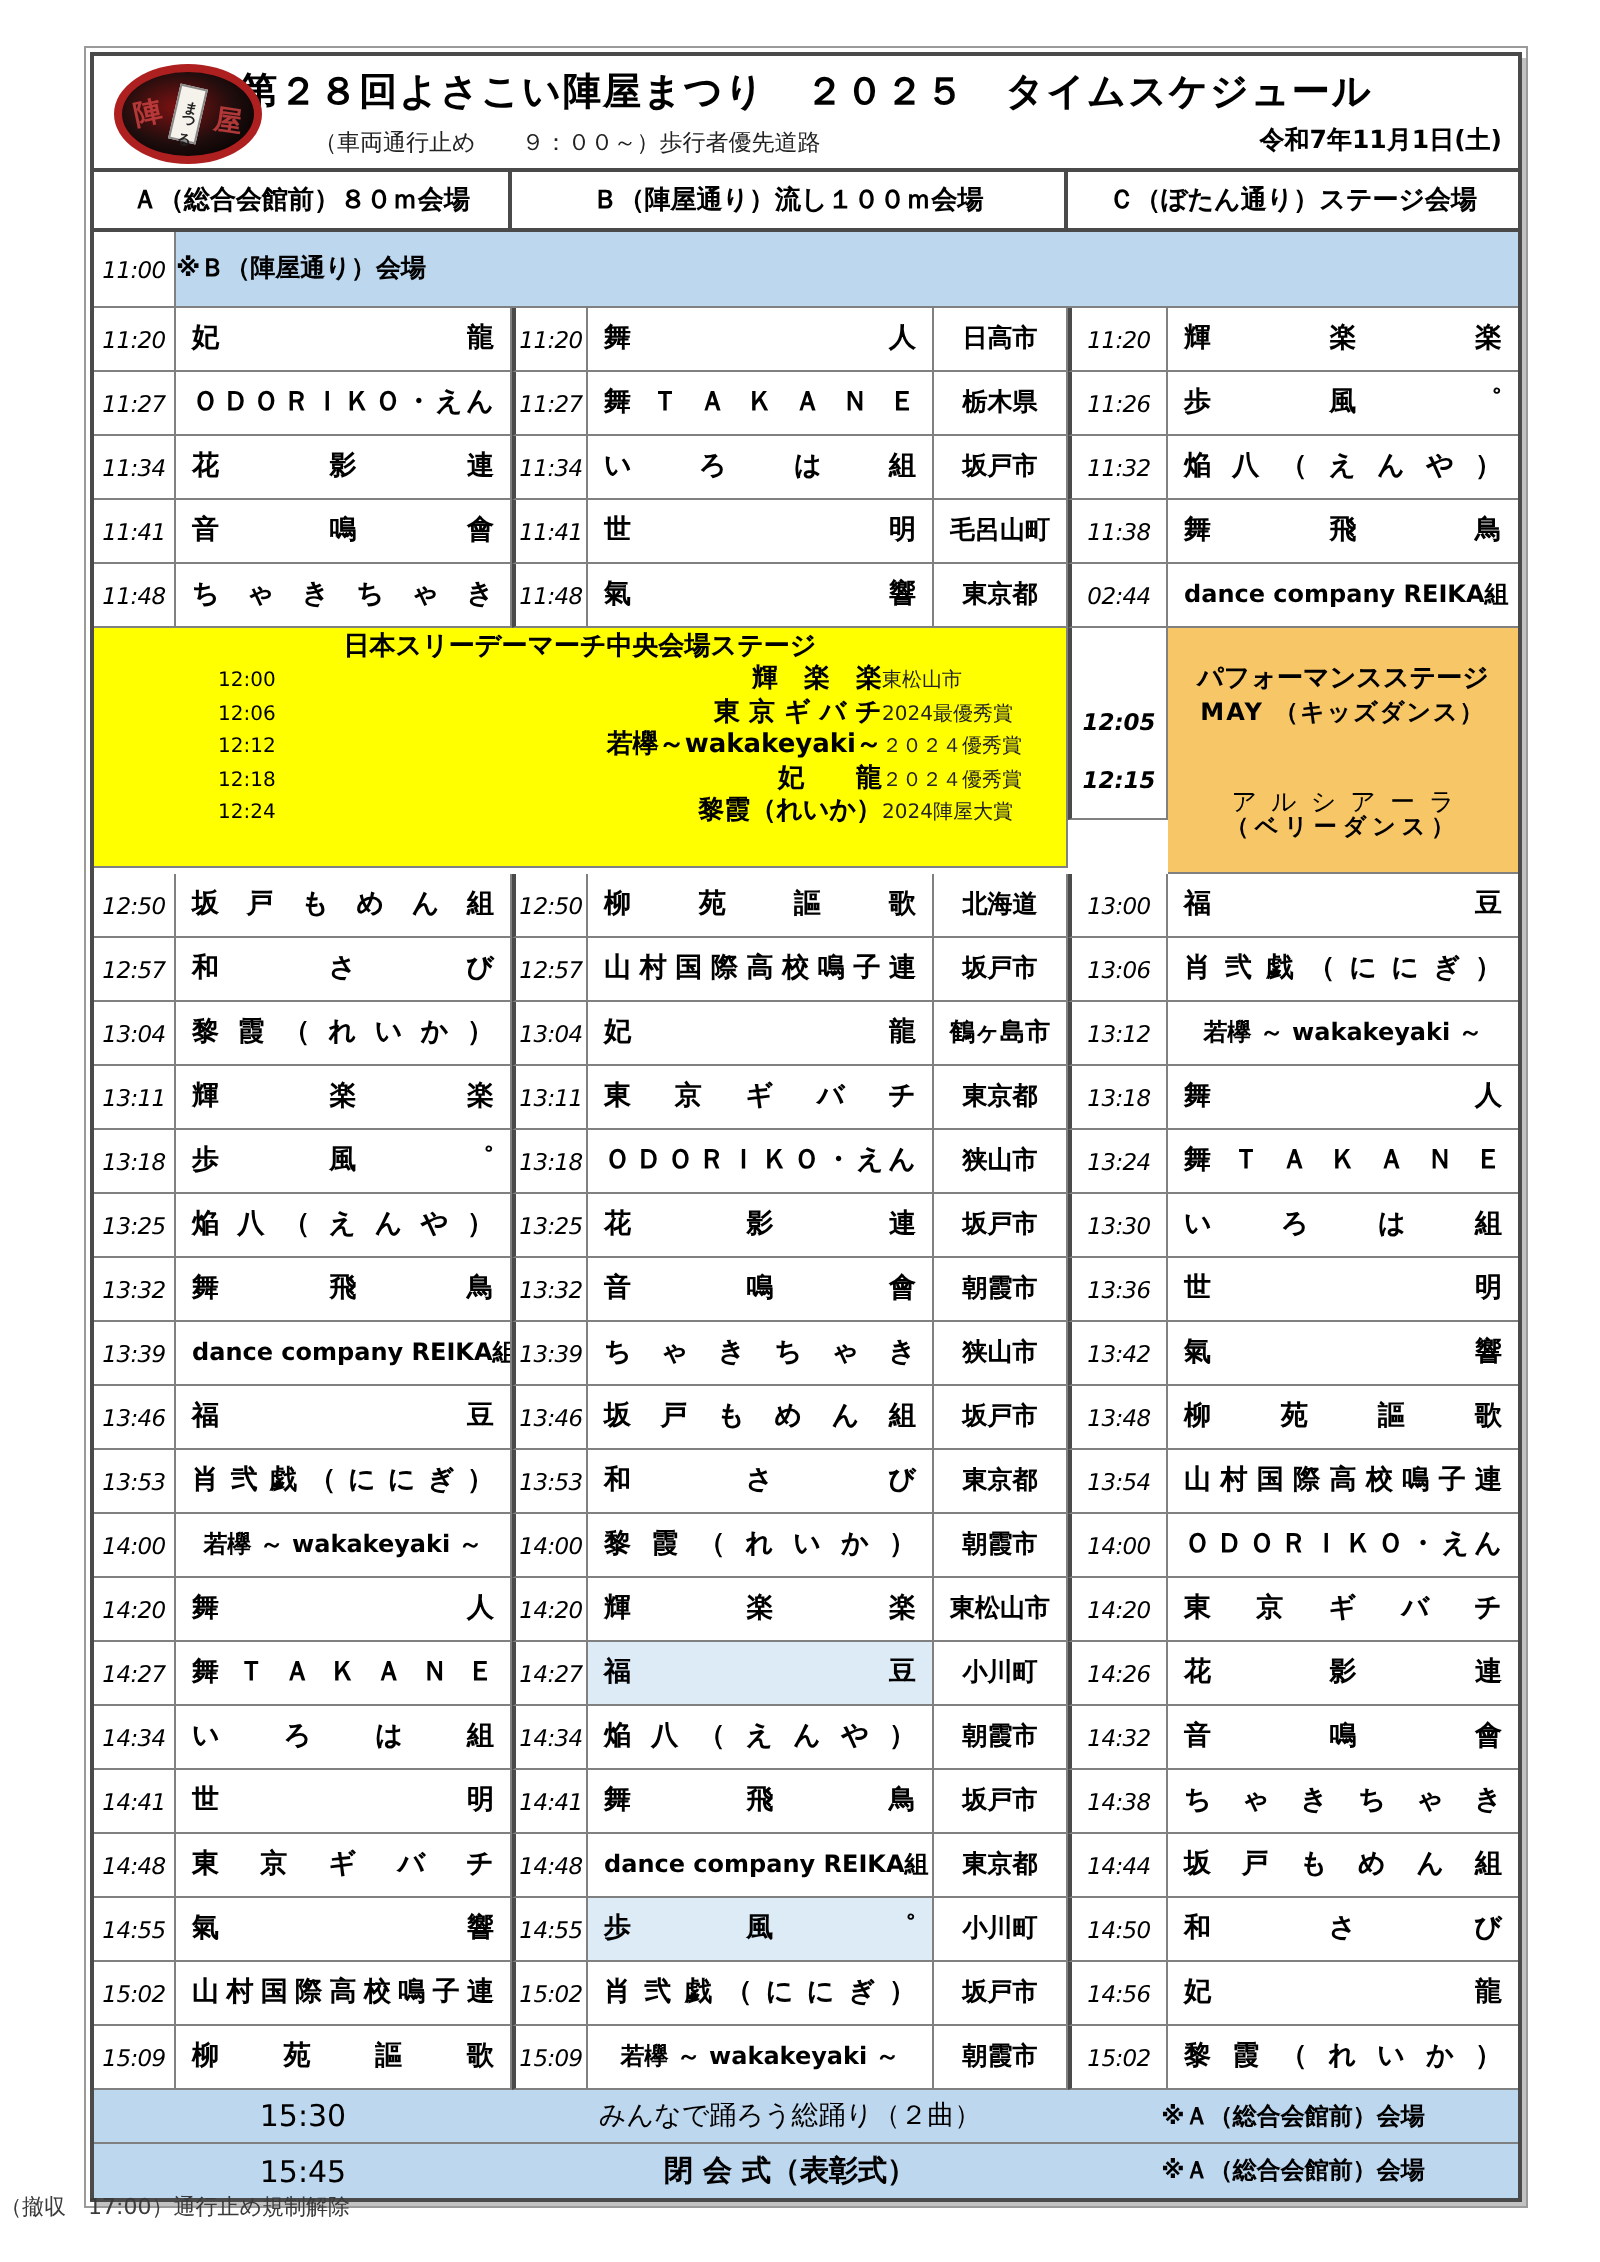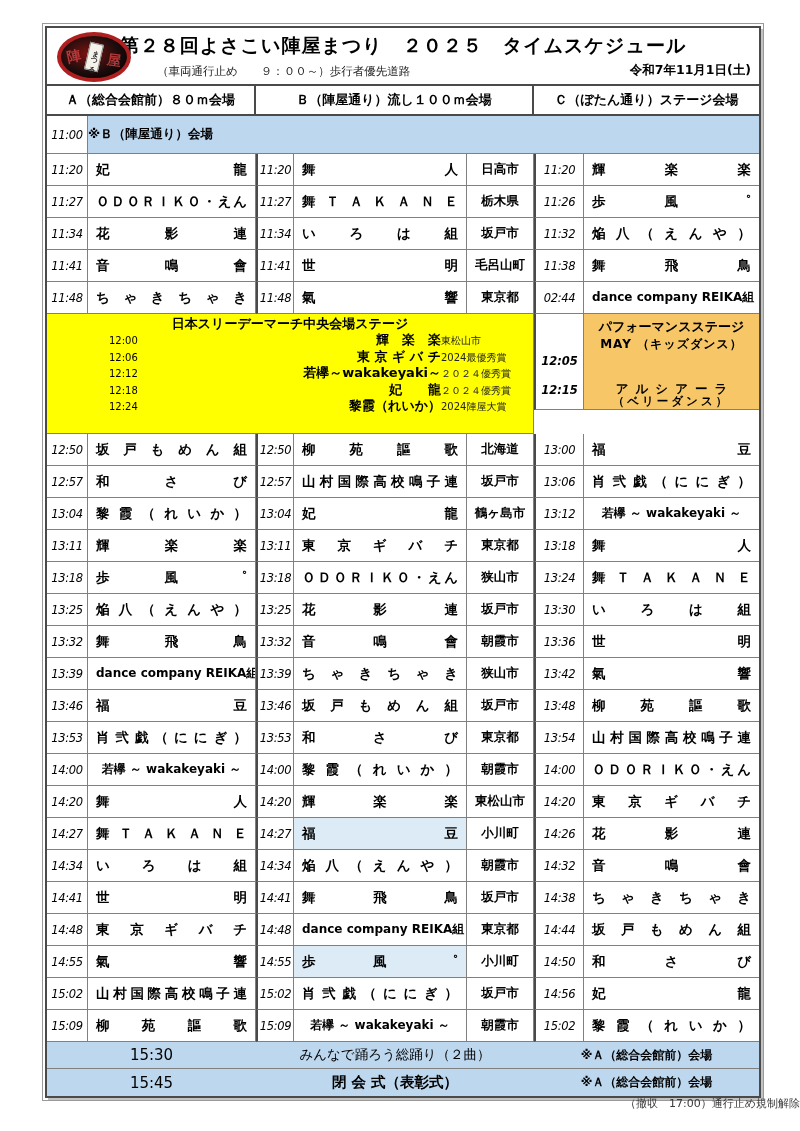--- a/index.html
+++ b/index.html
@@ -55,42 +55,42 @@
   
   #march .ycell { grid-column:1/6; background:#FFFF00; border-right:1px solid #808080;
                   border-bottom:1px solid #808080; height:120px; padding-top:1px; }
   .m-title { text-align:center; font-weight:700; font-size:13px; line-height:17px; }
   .m-row { display:flex; line-height:15.5px; align-items:baseline; }
   .m-time { padding-left:62px; width:170px; font-size:10px; }
   .m-name { flex:1; text-align:right; font-weight:700; font-size:13px; }
   .m-note { width:92px; font-size:10px; color:#222; }
   .ptimes { flex-direction:column; justify-content:flex-end; align-items:center; gap:15px;
             padding-bottom:12px; font-style:italic; font-size:11.5px; height:96px;font-weight:bold; }
-  .ocell { flex-direction:column; justify-content:flex-start; padding:4px 4px; background:#F7C667;
-           height:96px; text-align:center; }
+  .ocell { flex-direction:column; justify-content:center; padding:4px 4px; background:#F7C667;
+           height:123px; text-align:center; }
   .p-title { font-weight:700; font-size:13px; }
   .p-l1 { font-weight:700; font-size:12px; letter-spacing:1px; }
-  .p-l2 { font-weight:700; font-size:12.5px; letter-spacing:7px; text-indent:7px;margin-top:28px; }
+  .p-l2 { font-weight:400; font-size:12.5px; letter-spacing:7px; text-indent:7px;margin-top:28px; }
   .p-l3 { font-weight:700; font-size:11.5px; letter-spacing:3px; margin-top:-4px; }
 
   
   #adjust .cell { height:36px; }
   .obg { background:#F7C667; }
   .anc { font-weight:700; font-size:12.5px; justify-content:flex-start; padding-left:9px; }
   .adj-b { grid-column:3/8; background:#FFFF00; font-weight:700; font-size:13px; }
 
   
   .closing { grid-auto-rows:27px; }
   .cl-t { grid-column:1/3; background:#BDD7EE; font-size:15px; border-right:none; }
   .cl-l { grid-column:3/6; background:#BDD7EE; font-size:13.5px; border-right:none; }
   .cl-n { grid-column:6/8; background:#BDD7EE; font-weight:700; font-size:12px; }
   .b2 { border-bottom:none; }
   .bold { font-weight:700; font-size:14.5px; }
 
-  .footer { position:absolute; top:1096px; left:0; width:800px; text-align:right; font-size:11px; color:#3a3a3a; }
+  .footer { position:absolute; top:1096px; left:0; width:800px; text-align:left; font-size:11px; color:#3a3a3a; }
 </style>
 </head>
 <body>
 
 <div class="sheet">
 
   <div class="hdr">
     <div class="logo">
       <span class="lgc lg1">陣</span>
       <span class="lgc lg2">屋</span>

